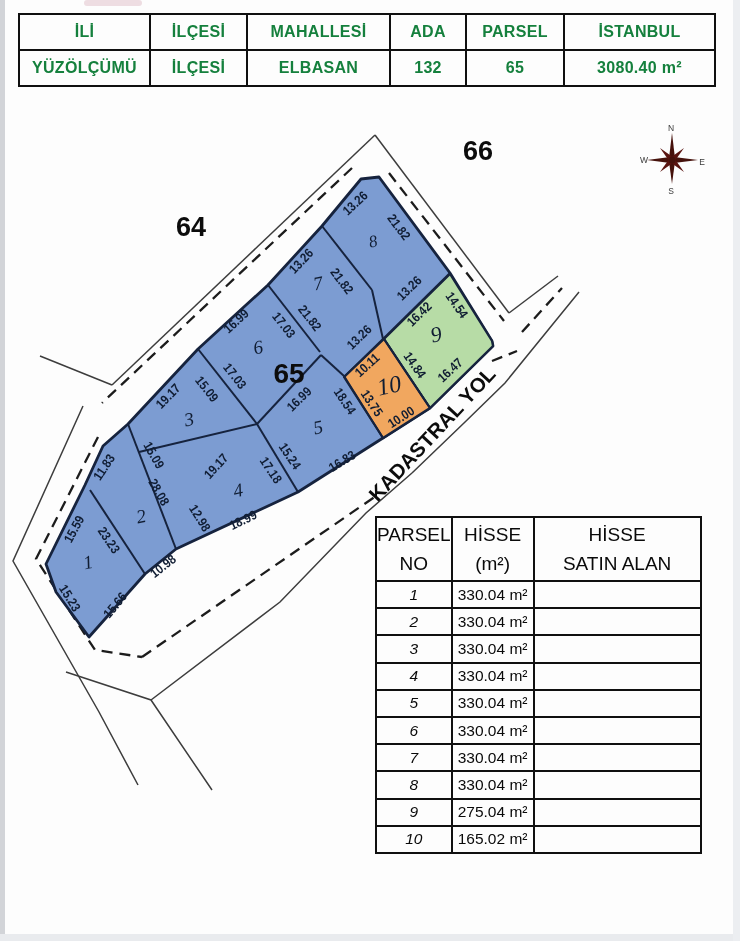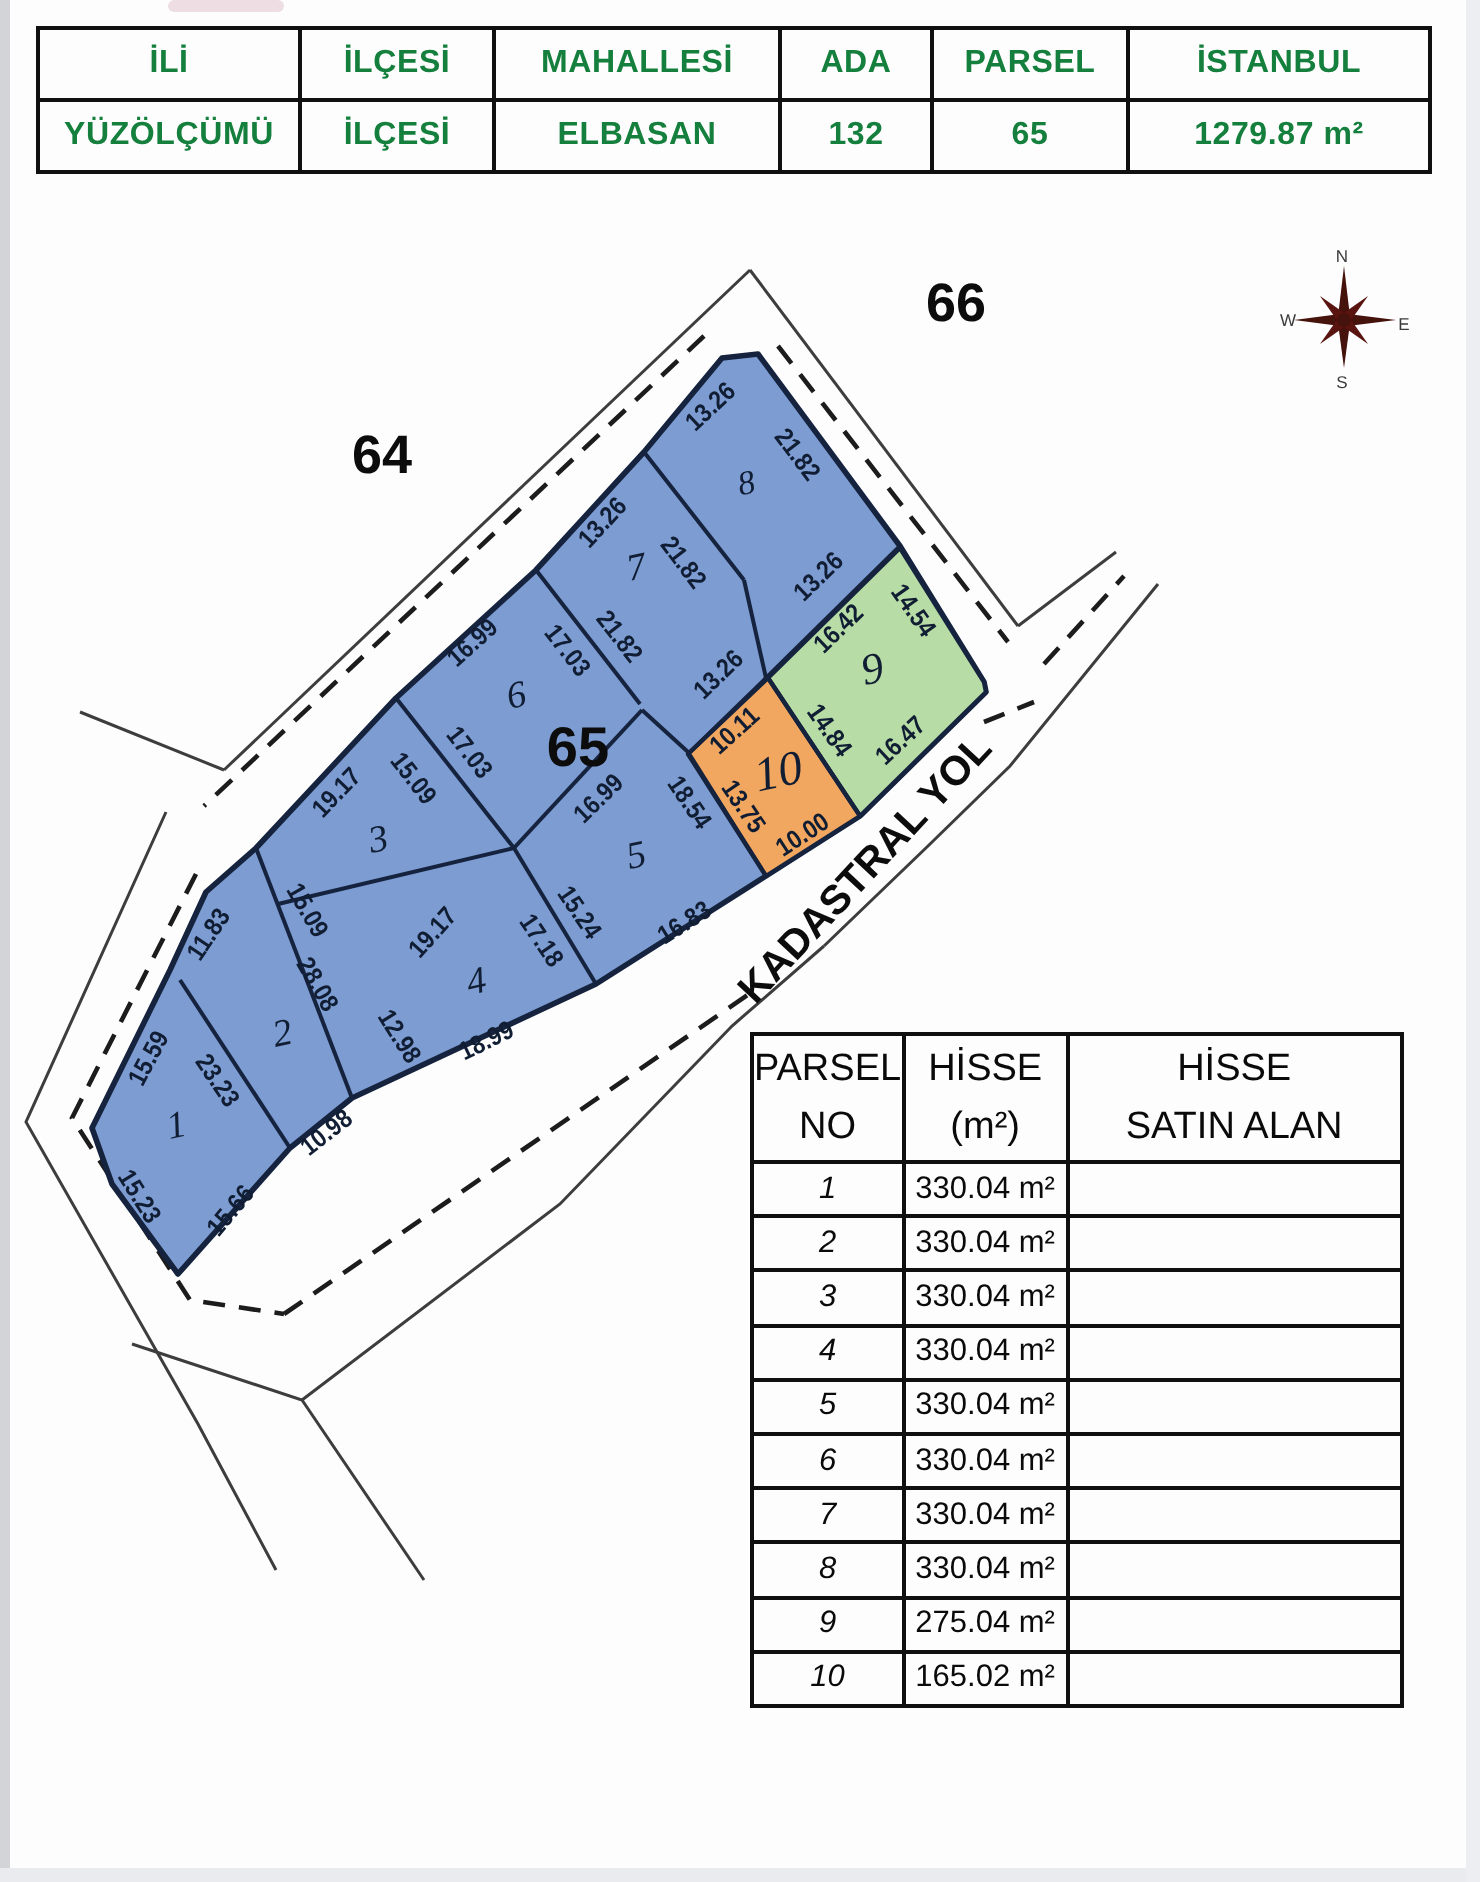--- a/index.html
+++ b/index.html
@@ -357,21 +357,21 @@
 <td style="width:74px">ADA</td>
 <td style="width:96px">PARSEL</td>
 <td style="width:149px">İSTANBUL</td>
 </tr>
       <tr>
 <td>YÜZÖLÇÜMÜ</td>
 <td>İLÇESİ</td>
 <td>ELBASAN</td>
 <td>132</td>
 <td>65</td>
-<td>1279.87 m²</td>
+<td>3080.40 m²</td>
 </tr>
     </tbody>
   </table>
 
 <table class="btab" style="position:absolute;left:375px;top:516px">
 <tbody>
       <tr class="bh">
         <td style="width:70px">PARSEL<br>NO</td>
         <td style="width:80px">HİSSE<br>(m²)</td>
         <td style="width:165px">HİSSE<br>SATIN ALAN</td>

